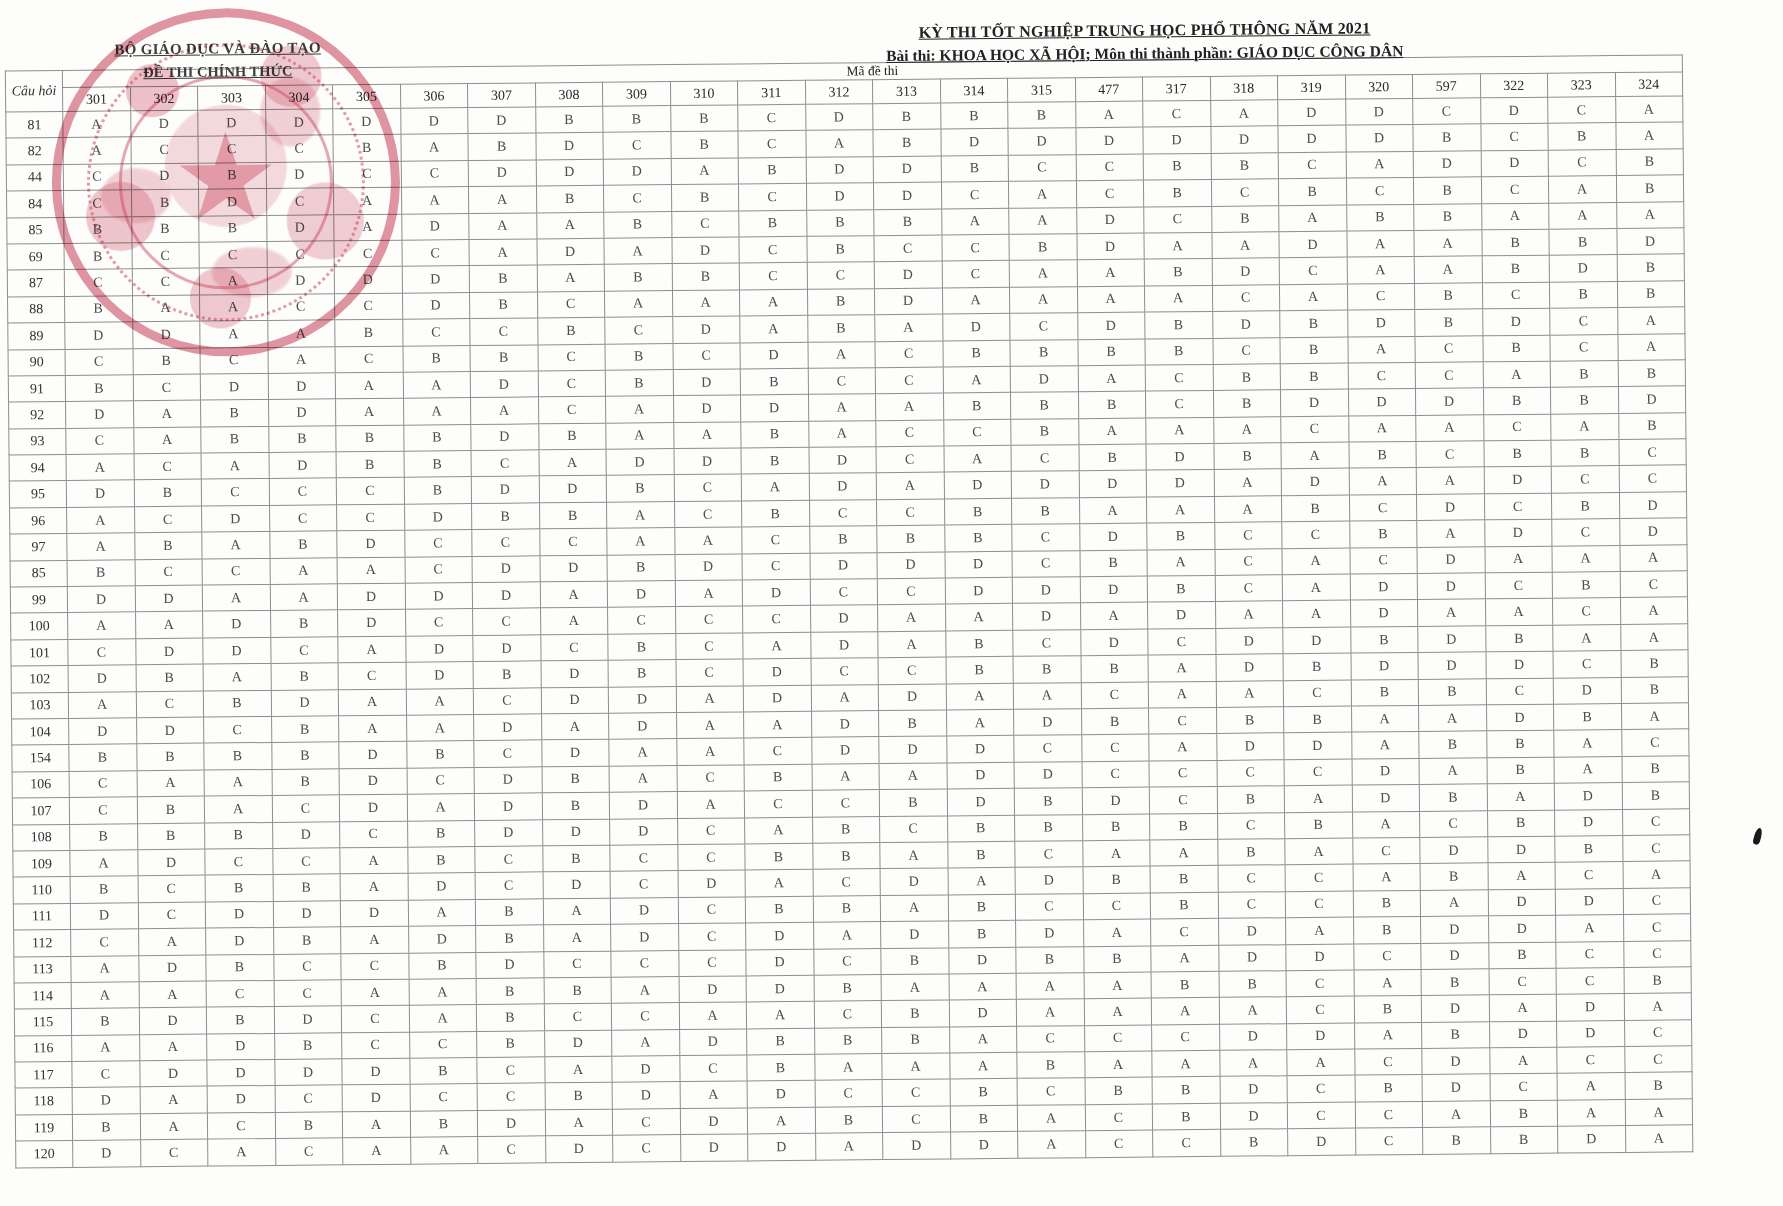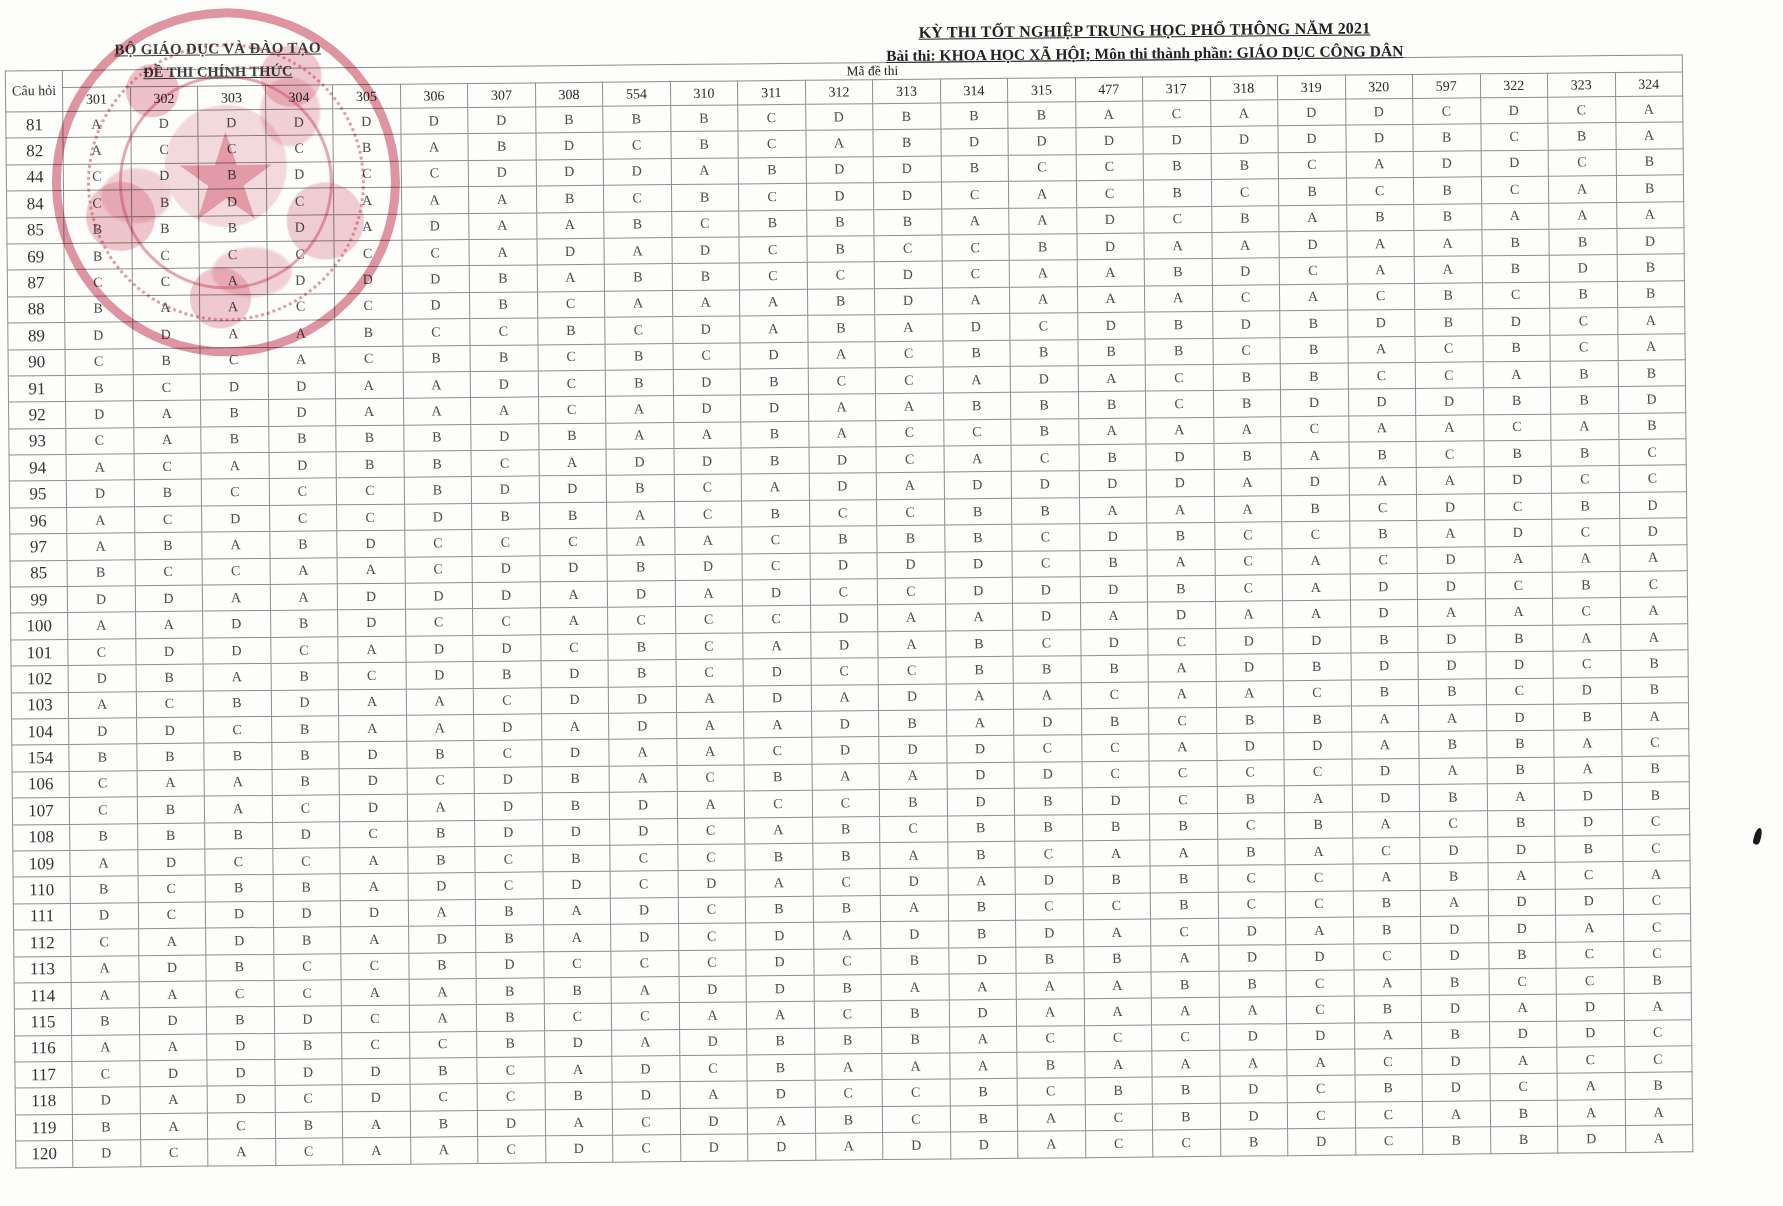--- a/index.html
+++ b/index.html
@@ -29,31 +29,31 @@
     position:absolute;left:10px;top:62px;width:1678px;
     border-collapse:collapse;table-layout:fixed;z-index:1;
     background:transparent;
   }
   table.answers col.qcol{width:57px;}
   table.answers th,table.answers td{
     border:1px solid #8e8e8e;padding:0;text-align:center;vertical-align:middle;
     font-weight:normal;
   }
   th.corner{
-    font-weight:bold;font-size:14px;color:#333;
+    font-weight:bold;font-size:14px;color:#333;font-style:italic;
   }
   th.group{
     font-weight:bold;font-size:13.5px;color:#222;height:16px;
     border-bottom:none;padding-right:218px; 
   }
   th.code{
     font-weight:bold;font-size:14px;color:#2a2a2a;height:23px;
   }
   th.qnum{
-    font-weight:bold;font-size:17px;color:#333;border-radius:13px;
+    font-weight:bold;font-size:14px;color:#333;border-radius:13px;
   }
   td.ans{
     font-size:14px;color:#4d4d4d;height:25.4px;letter-spacing:.5px;
   }
 
   
   .stamp{
     position:absolute;left:56px;top:2px;width:330px;height:330px;z-index:5;
     border-radius:50%;
     border:9px solid rgba(199,62,88,.55);
@@ -140,21 +140,21 @@
         </tr>
         <tr>
           <th class="code">301</th>
           <th class="code">302</th>
           <th class="code">303</th>
           <th class="code">304</th>
           <th class="code">305</th>
           <th class="code">306</th>
           <th class="code">307</th>
           <th class="code">308</th>
-          <th class="code">554</th>
+          <th class="code">309</th>
           <th class="code">310</th>
           <th class="code">311</th>
           <th class="code">312</th>
           <th class="code">313</th>
           <th class="code">314</th>
           <th class="code">315</th>
           <th class="code">477</th>
           <th class="code">317</th>
           <th class="code">318</th>
           <th class="code">319</th>

